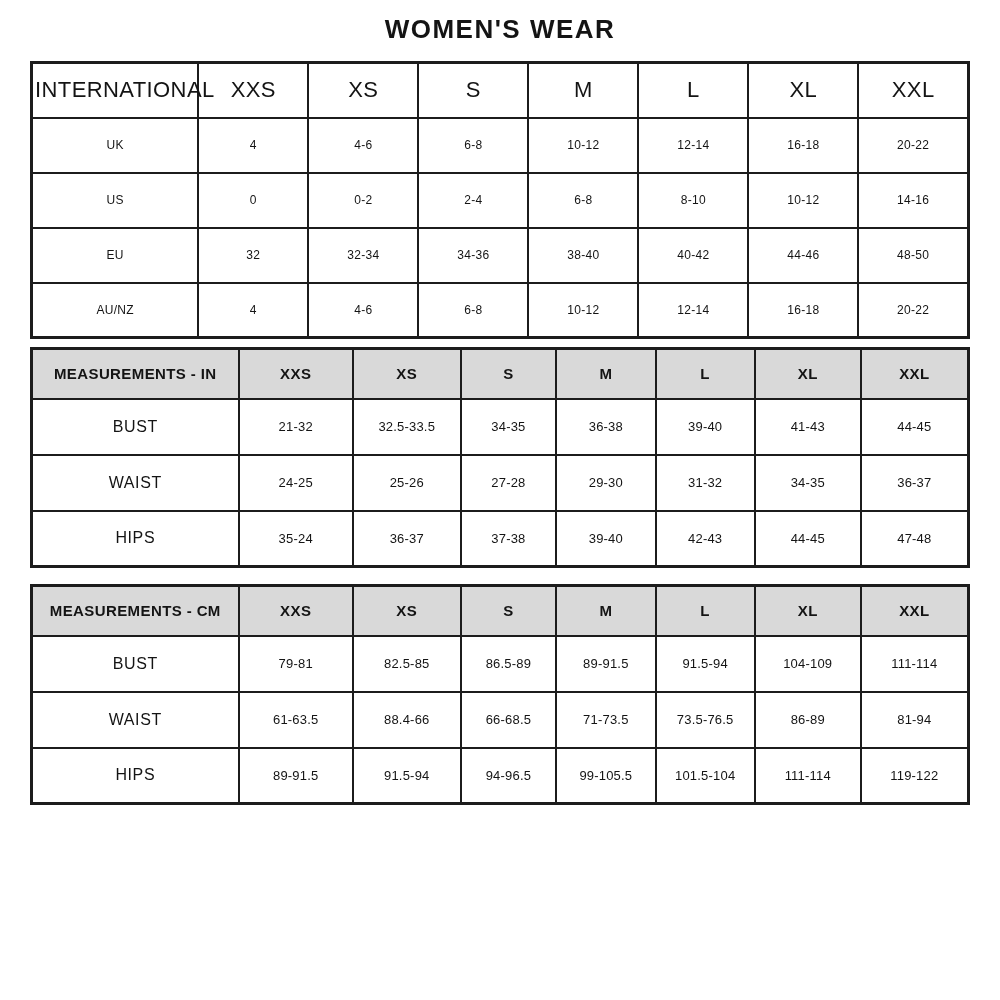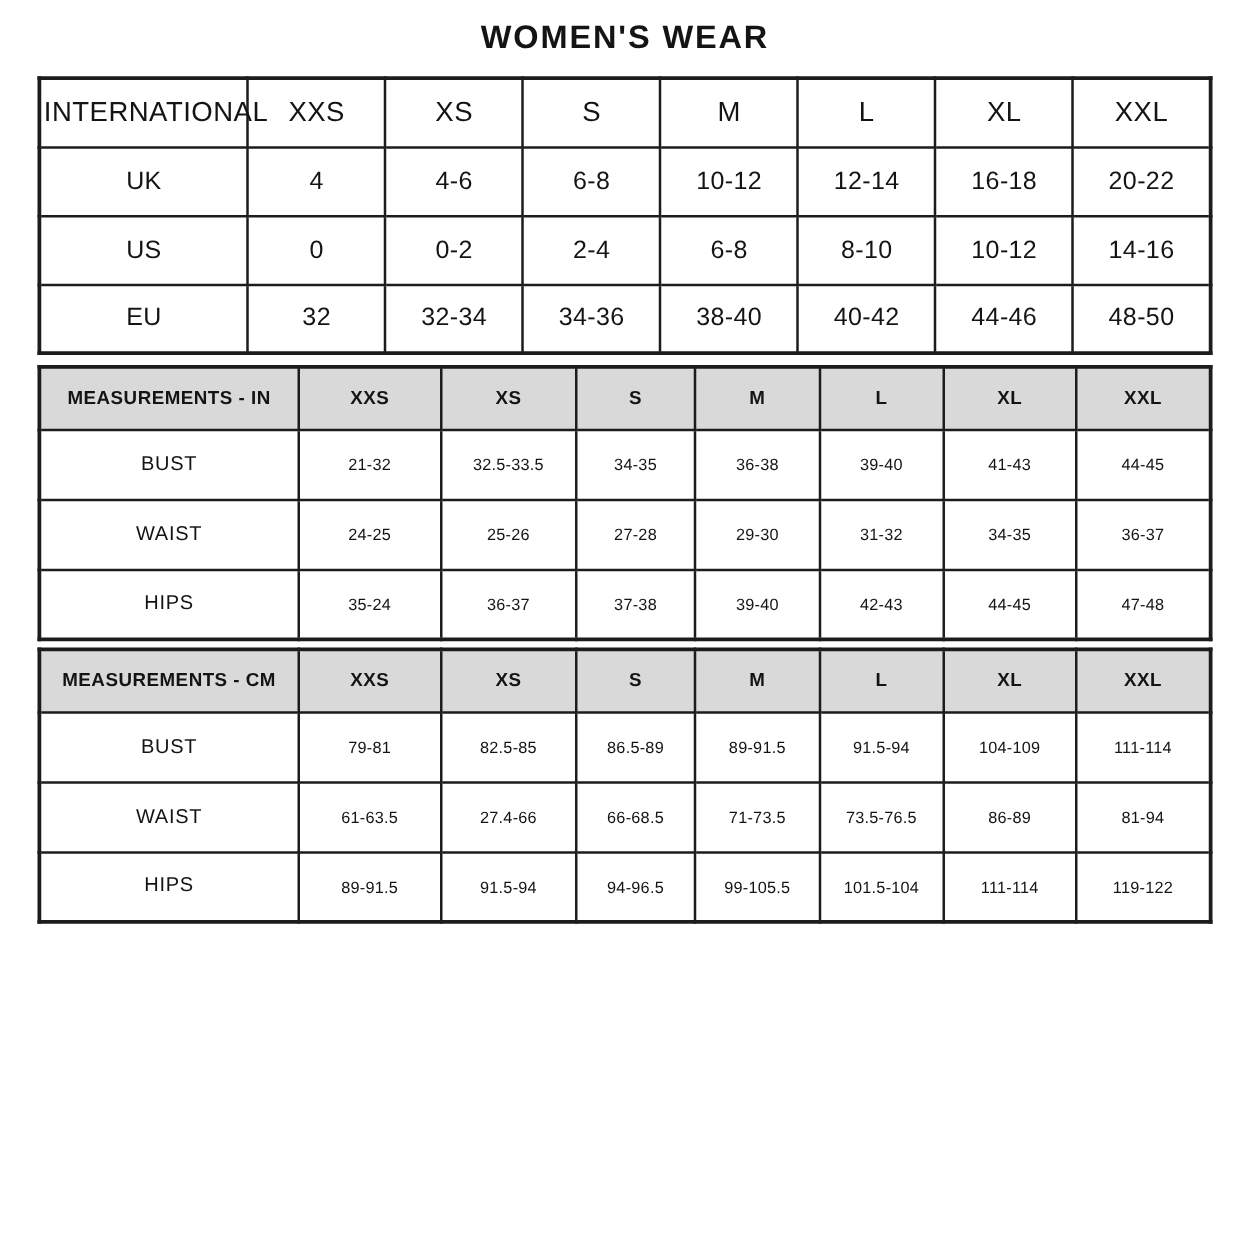--- a/index.html
+++ b/index.html
@@ -45,28 +45,28 @@
   }
   .t1 .col-head th {
     height: 55px;
     font-weight: 400;
     font-size: 22px;
     letter-spacing: 0.4px;
     background: #ffffff;
   }
   .t1 tbody td {
     height: 55px;
-    font-size: 20px;
+    font-size: 12px;
     letter-spacing: 0.3px;
   }
   .t1 col.c-label { width: 17.8%; }
   .t1 col.c-size  { width: 11.74%; }
 
   
-  .tm { margin-bottom: 5px; }
+  .tm { margin-bottom: 16px; }
   .tm thead th {
     height: 50px;
     background: #d9d9d9;
     font-weight: 700;
     font-size: 15px;
     letter-spacing: 0.4px;
   }
   .tm tbody td {
     height: 56px;
     font-size: 13px;
@@ -138,20 +138,30 @@
         </tr>
         <tr>
           <td class="row-label">EU</td>
           <td>32</td>
           <td>32-34</td>
           <td>34-36</td>
           <td>38-40</td>
           <td>40-42</td>
           <td>44-46</td>
           <td>48-50</td>
+        </tr>
+        <tr>
+          <td class="row-label">AU/NZ</td>
+          <td>4</td>
+          <td>4-6</td>
+          <td>6-8</td>
+          <td>10-12</td>
+          <td>12-14</td>
+          <td>16-18</td>
+          <td>20-22</td>
         </tr>
       </tbody>
   </table>
 
   <table class="tm">
     <colgroup>
       <col class="c-label">
       <col class="c-xxs">
         <col class="c-xs">
         <col class="c-s">
@@ -236,21 +246,21 @@
           <td>82.5-85</td>
           <td>86.5-89</td>
           <td>89-91.5</td>
           <td>91.5-94</td>
           <td>104-109</td>
           <td>111-114</td>
         </tr>
         <tr>
           <td class="row-label">WAIST</td>
           <td>61-63.5</td>
-          <td>27.4-66</td>
+          <td>88.4-66</td>
           <td>66-68.5</td>
           <td>71-73.5</td>
           <td>73.5-76.5</td>
           <td>86-89</td>
           <td>81-94</td>
         </tr>
         <tr>
           <td class="row-label">HIPS</td>
           <td>89-91.5</td>
           <td>91.5-94</td>

